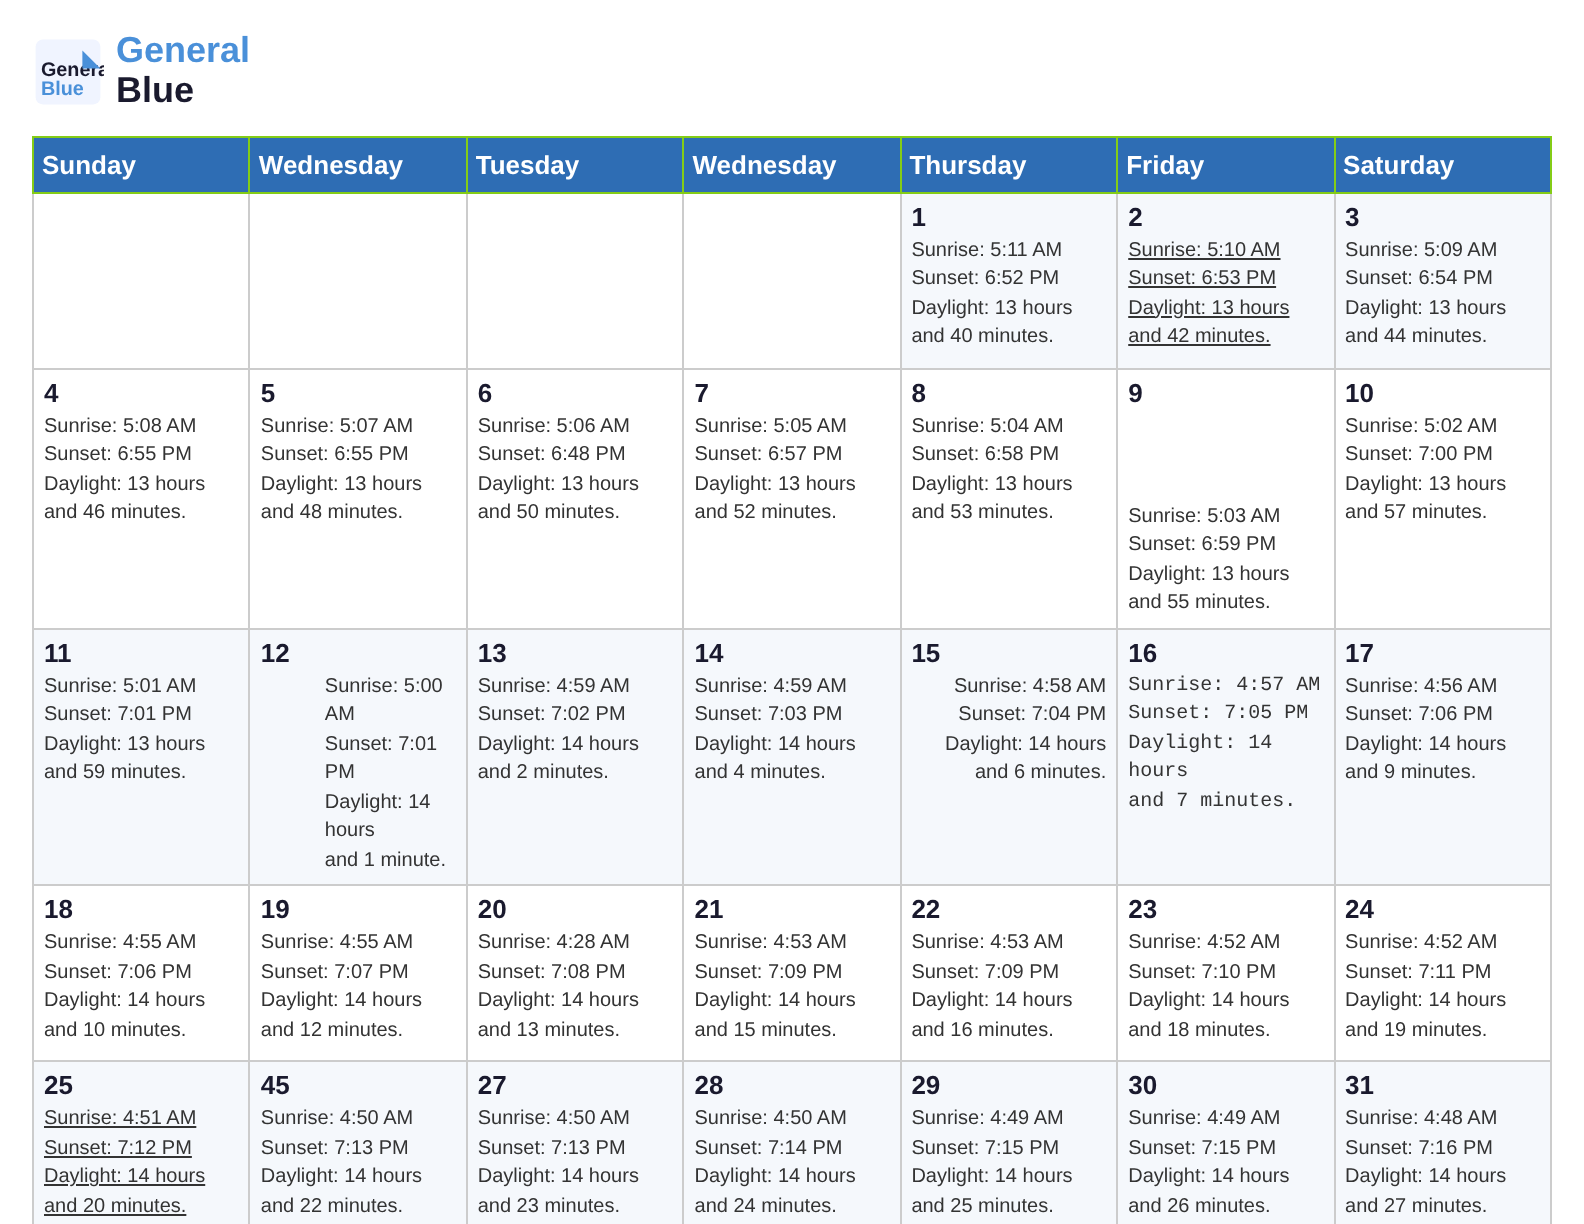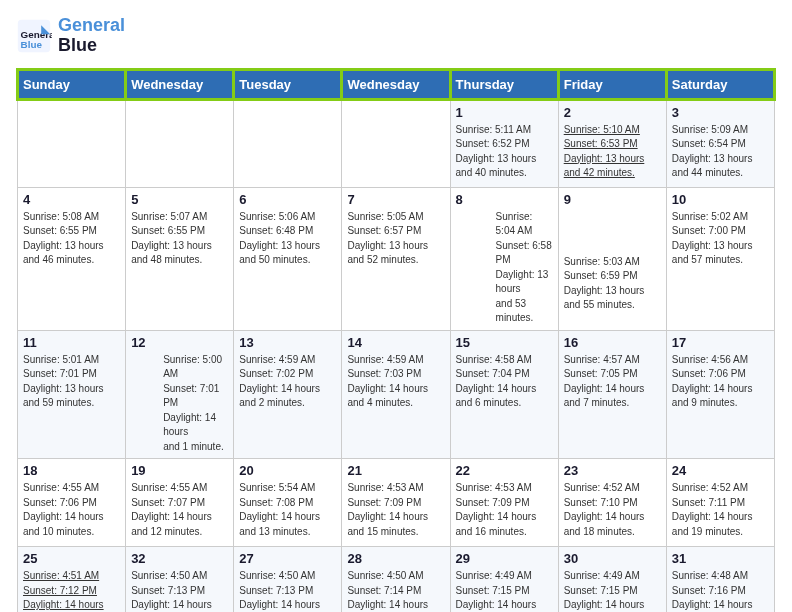--- a/index.html
+++ b/index.html
@@ -51,21 +51,21 @@
       border-collapse: collapse;
       table-layout: fixed;
     }
     thead tr th {
       background-color: #2e6db4;
       color: #fff;
       font-size: 13px;
       font-weight: bold;
       padding: 6px 4px;
       text-align: left;
-      border: 3px solid #84cc16;
+      border: 1px solid #84cc16;
     }
     tbody tr td {
       border: 1px solid #ccc;
       vertical-align: top;
       padding: 4px 5px;
       font-size: 10.5px;
       color: #222;
       min-height: 80px;
       height: 88px;
       background: #fff;
@@ -176,21 +176,21 @@
         </td>
         <td>
           <span class="day-num">7</span>
           <div class="day-info" style="white-space: pre-line;">Sunrise: 5:05 AM
 Sunset: 6:57 PM
 Daylight: 13 hours
 and 52 minutes.</div>
         </td>
         <td>
           <span class="day-num">8</span>
-          <div class="day-info" style="white-space: pre-line; margin-left: 40px;">Sunrise: 5:04 AM
+          <div class="day-info" style="white-space: pre-line;">Sunrise: 5:04 AM
 Sunset: 6:58 PM
 Daylight: 13 hours
 and 53 minutes.</div>
         </td>
         <td>
           <span class="day-num">9</span>
           <div class="day-info" style="white-space: pre-line; margin-top: 48px;">Sunrise: 5:03 AM
 Sunset: 6:59 PM
 Daylight: 13 hours
 and 55 minutes.</div>
@@ -227,28 +227,28 @@
         </td>
         <td>
           <span class="day-num">14</span>
           <div class="day-info" style="white-space: pre-line;">Sunrise: 4:59 AM
 Sunset: 7:03 PM
 Daylight: 14 hours
 and 4 minutes.</div>
         </td>
         <td>
           <span class="day-num">15</span>
-          <div class="day-info" style="white-space: pre-line;">Sunrise: 4:58 AM
+          <div class="day-info" style="white-space: pre-line; text-align: right;">Sunrise: 4:58 AM
 Sunset: 7:04 PM
 Daylight: 14 hours
 and 6 minutes.</div>
         </td>
         <td>
           <span class="day-num">16</span>
-          <div class="day-info" style="white-space: pre-line;">Sunrise: 4:57 AM
+          <div class="day-info" style="white-space: pre-line; font-family: Liberation Mono, monospace;">Sunrise: 4:57 AM
 Sunset: 7:05 PM
 Daylight: 14 hours
 and 7 minutes.</div>
         </td>
         <td>
           <span class="day-num">17</span>
           <div class="day-info" style="white-space: pre-line;">Sunrise: 4:56 AM
 Sunset: 7:06 PM
 Daylight: 14 hours
 and 9 minutes.</div>
@@ -264,21 +264,21 @@
         </td>
         <td>
           <span class="day-num">19</span>
           <div class="day-info" style="white-space: pre-line;">Sunrise: 4:55 AM
 Sunset: 7:07 PM
 Daylight: 14 hours
 and 12 minutes.</div>
         </td>
         <td>
           <span class="day-num">20</span>
-          <div class="day-info" style="white-space: pre-line;">Sunrise: 5:54 AM
+          <div class="day-info" style="white-space: pre-line;">Sunrise: 4:28 AM
 Sunset: 7:08 PM
 Daylight: 14 hours
 and 13 minutes.</div>
         </td>
         <td>
           <span class="day-num">21</span>
           <div class="day-info" style="white-space: pre-line;">Sunrise: 4:53 AM
 Sunset: 7:09 PM
 Daylight: 14 hours
 and 15 minutes.</div>
@@ -307,21 +307,21 @@
       </tr>
       <tr>
         <td>
           <span class="day-num">25</span>
           <div class="day-info" style="white-space: pre-line; text-decoration: underline;">Sunrise: 4:51 AM
 Sunset: 7:12 PM
 Daylight: 14 hours
 and 20 minutes.</div>
         </td>
         <td>
-          <span class="day-num">32</span>
+          <span class="day-num">45</span>
           <div class="day-info" style="white-space: pre-line;">Sunrise: 4:50 AM
 Sunset: 7:13 PM
 Daylight: 14 hours
 and 22 minutes.</div>
         </td>
         <td>
           <span class="day-num">27</span>
           <div class="day-info" style="white-space: pre-line;">Sunrise: 4:50 AM
 Sunset: 7:13 PM
 Daylight: 14 hours

